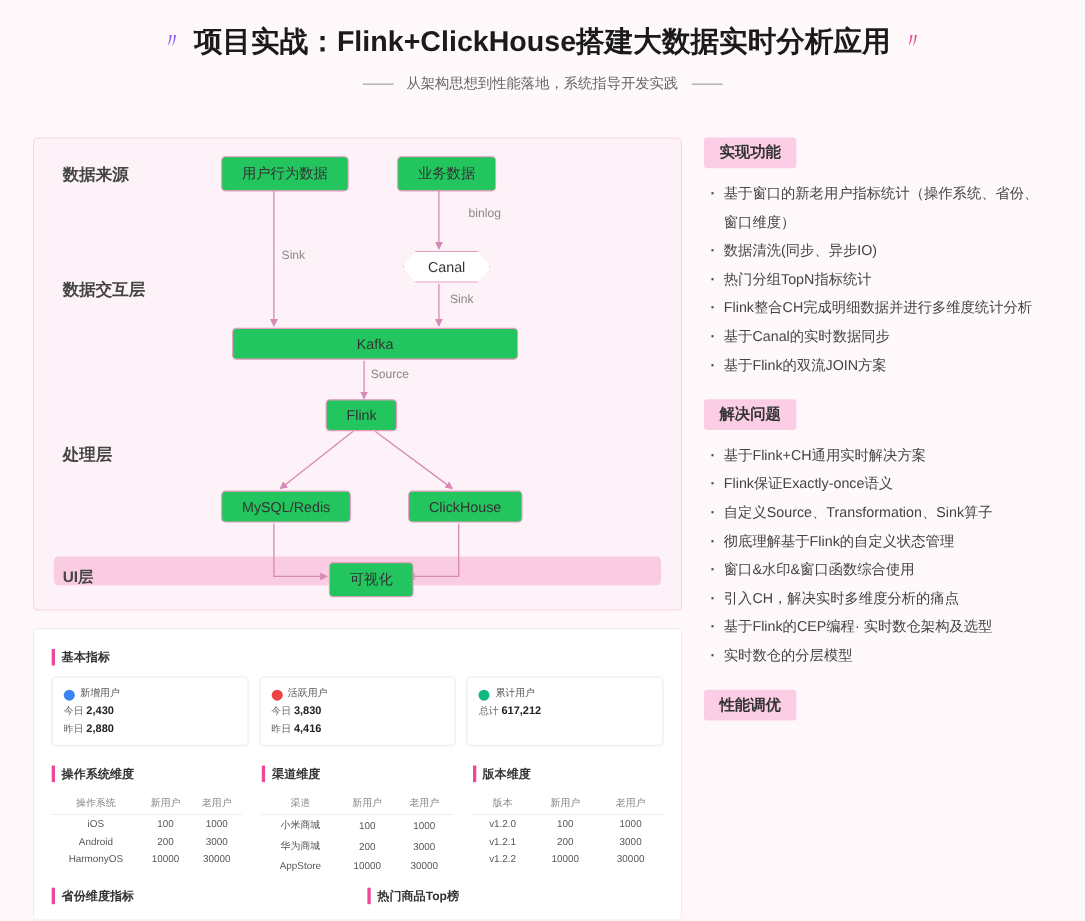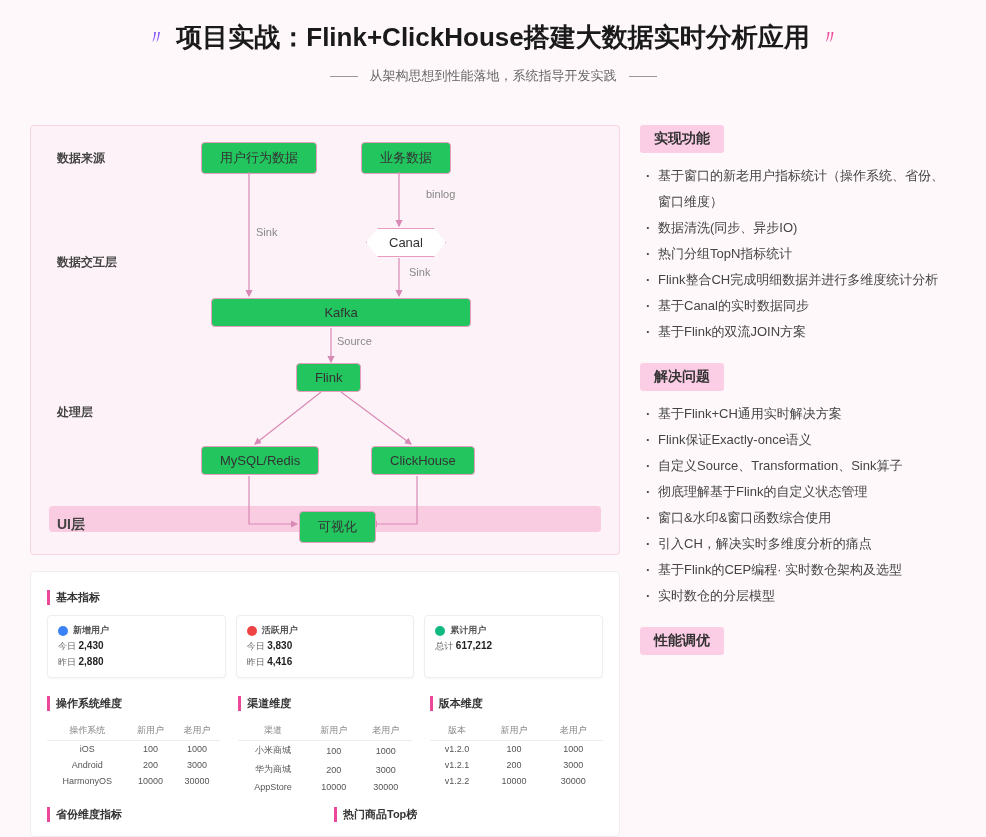--- a/index.html
+++ b/index.html
@@ -11,37 +11,37 @@
 .deco.left { color: #8b5cf6; }
 .deco.right { color: #ec4899; }
 .subtitle-row { display: flex; align-items: center; justify-content: center; gap: 12px; margin-top: 12px; }
 .sub-line { width: 28px; height: 1px; background: #999; }
 .subtitle { font-size: 13px; color: #666; }
 .main { display: flex; gap: 20px; padding: 30px 30px 0 30px; }
 .left-col { flex: 0 0 590px; }
 .right-col { flex: 1; }
 
 .diagram { background: #fdf2f7; border: 1px solid #f9d5e5; border-radius: 4px; padding: 20px 20px; position: relative; height: 430px; }
-.row-label { position: absolute; left: 26px; font-size: 12px; font-weight: bold; color: #444; }
+.row-label { position: absolute; left: 26px; font-size: 15px; font-weight: bold; color: #444; }
 .lbl-1 { top: 24px; }
 .lbl-2 { top: 128px; text-align: center; }
 .lbl-3 { top: 278px; }
 .node { position: absolute; background: #22c55e; border: 1px solid #e89cc0; border-radius: 4px; padding: 6px 18px; font-size: 13px; text-align: center; }
 .node.hex { transform: none; border-radius: 2px; clip-path: polygon(15% 0, 85% 0, 100% 50%, 85% 100%, 15% 100%, 0 50%); padding: 6px 22px; background: #fff; }
 .node.wide { width: 260px; }
 .ui-layer { position: absolute; left: 18px; top: 380px; right: 18px; height: 26px; background: #f9cce1; border-radius: 4px; }
 .ui-lbl { position: absolute; left: 8px; top: 10px; font-size: 14px; font-weight: bold; color: #444; }
 .arrow-label { position: absolute; font-size: 11px; color: #888; }
 svg.arrows { position: absolute; left: 0; top: 0; width: 100%; height: 100%; pointer-events: none; }
 
 .dash { background: #fff; border: 1px solid #eee; border-radius: 4px; margin-top: 16px; padding: 14px 16px 4px; font-size: 10px; }
 .sec-title { font-size: 11px; font-weight: bold; color: #333; border-left: 3px solid #ec4899; padding-left: 6px; margin: 4px 0 10px; }
 .cards { display: flex; gap: 10px; margin-bottom: 14px; }
 .card { flex: 1; background: #fff; border: 1px solid #eee; border-radius: 4px; padding: 8px 10px; box-shadow: 0 1px 2px rgba(0,0,0,0.04); }
-.card-top { display: flex; align-items: center; gap: 5px; font-size: 9px; color: #555; font-weight: bold; }
+.card-top { display: flex; align-items: flex-end; gap: 5px; font-size: 9px; color: #555; }
 .dot { width: 10px; height: 10px; border-radius: 50%; }
 .card-line { font-size: 9px; color: #666; margin-top: 3px; }
 .card-line b { color: #222; font-size: 10px; }
 .triple { display: flex; gap: 18px; margin-bottom: 8px; }
 .tcol { flex: 1; }
 .ttable { width: 100%; border-collapse: collapse; font-size: 9px; }
 .ttable th, .ttable td { padding: 3px 2px; text-align: center; color: #555; margin-top: 44px; }
 .ttable th { color: #888; font-weight: normal; border-bottom: 1px solid #eee; }
 .bottom-secs { display: flex; gap: 18px; }
 .bottom-secs > div { flex: 1; }

